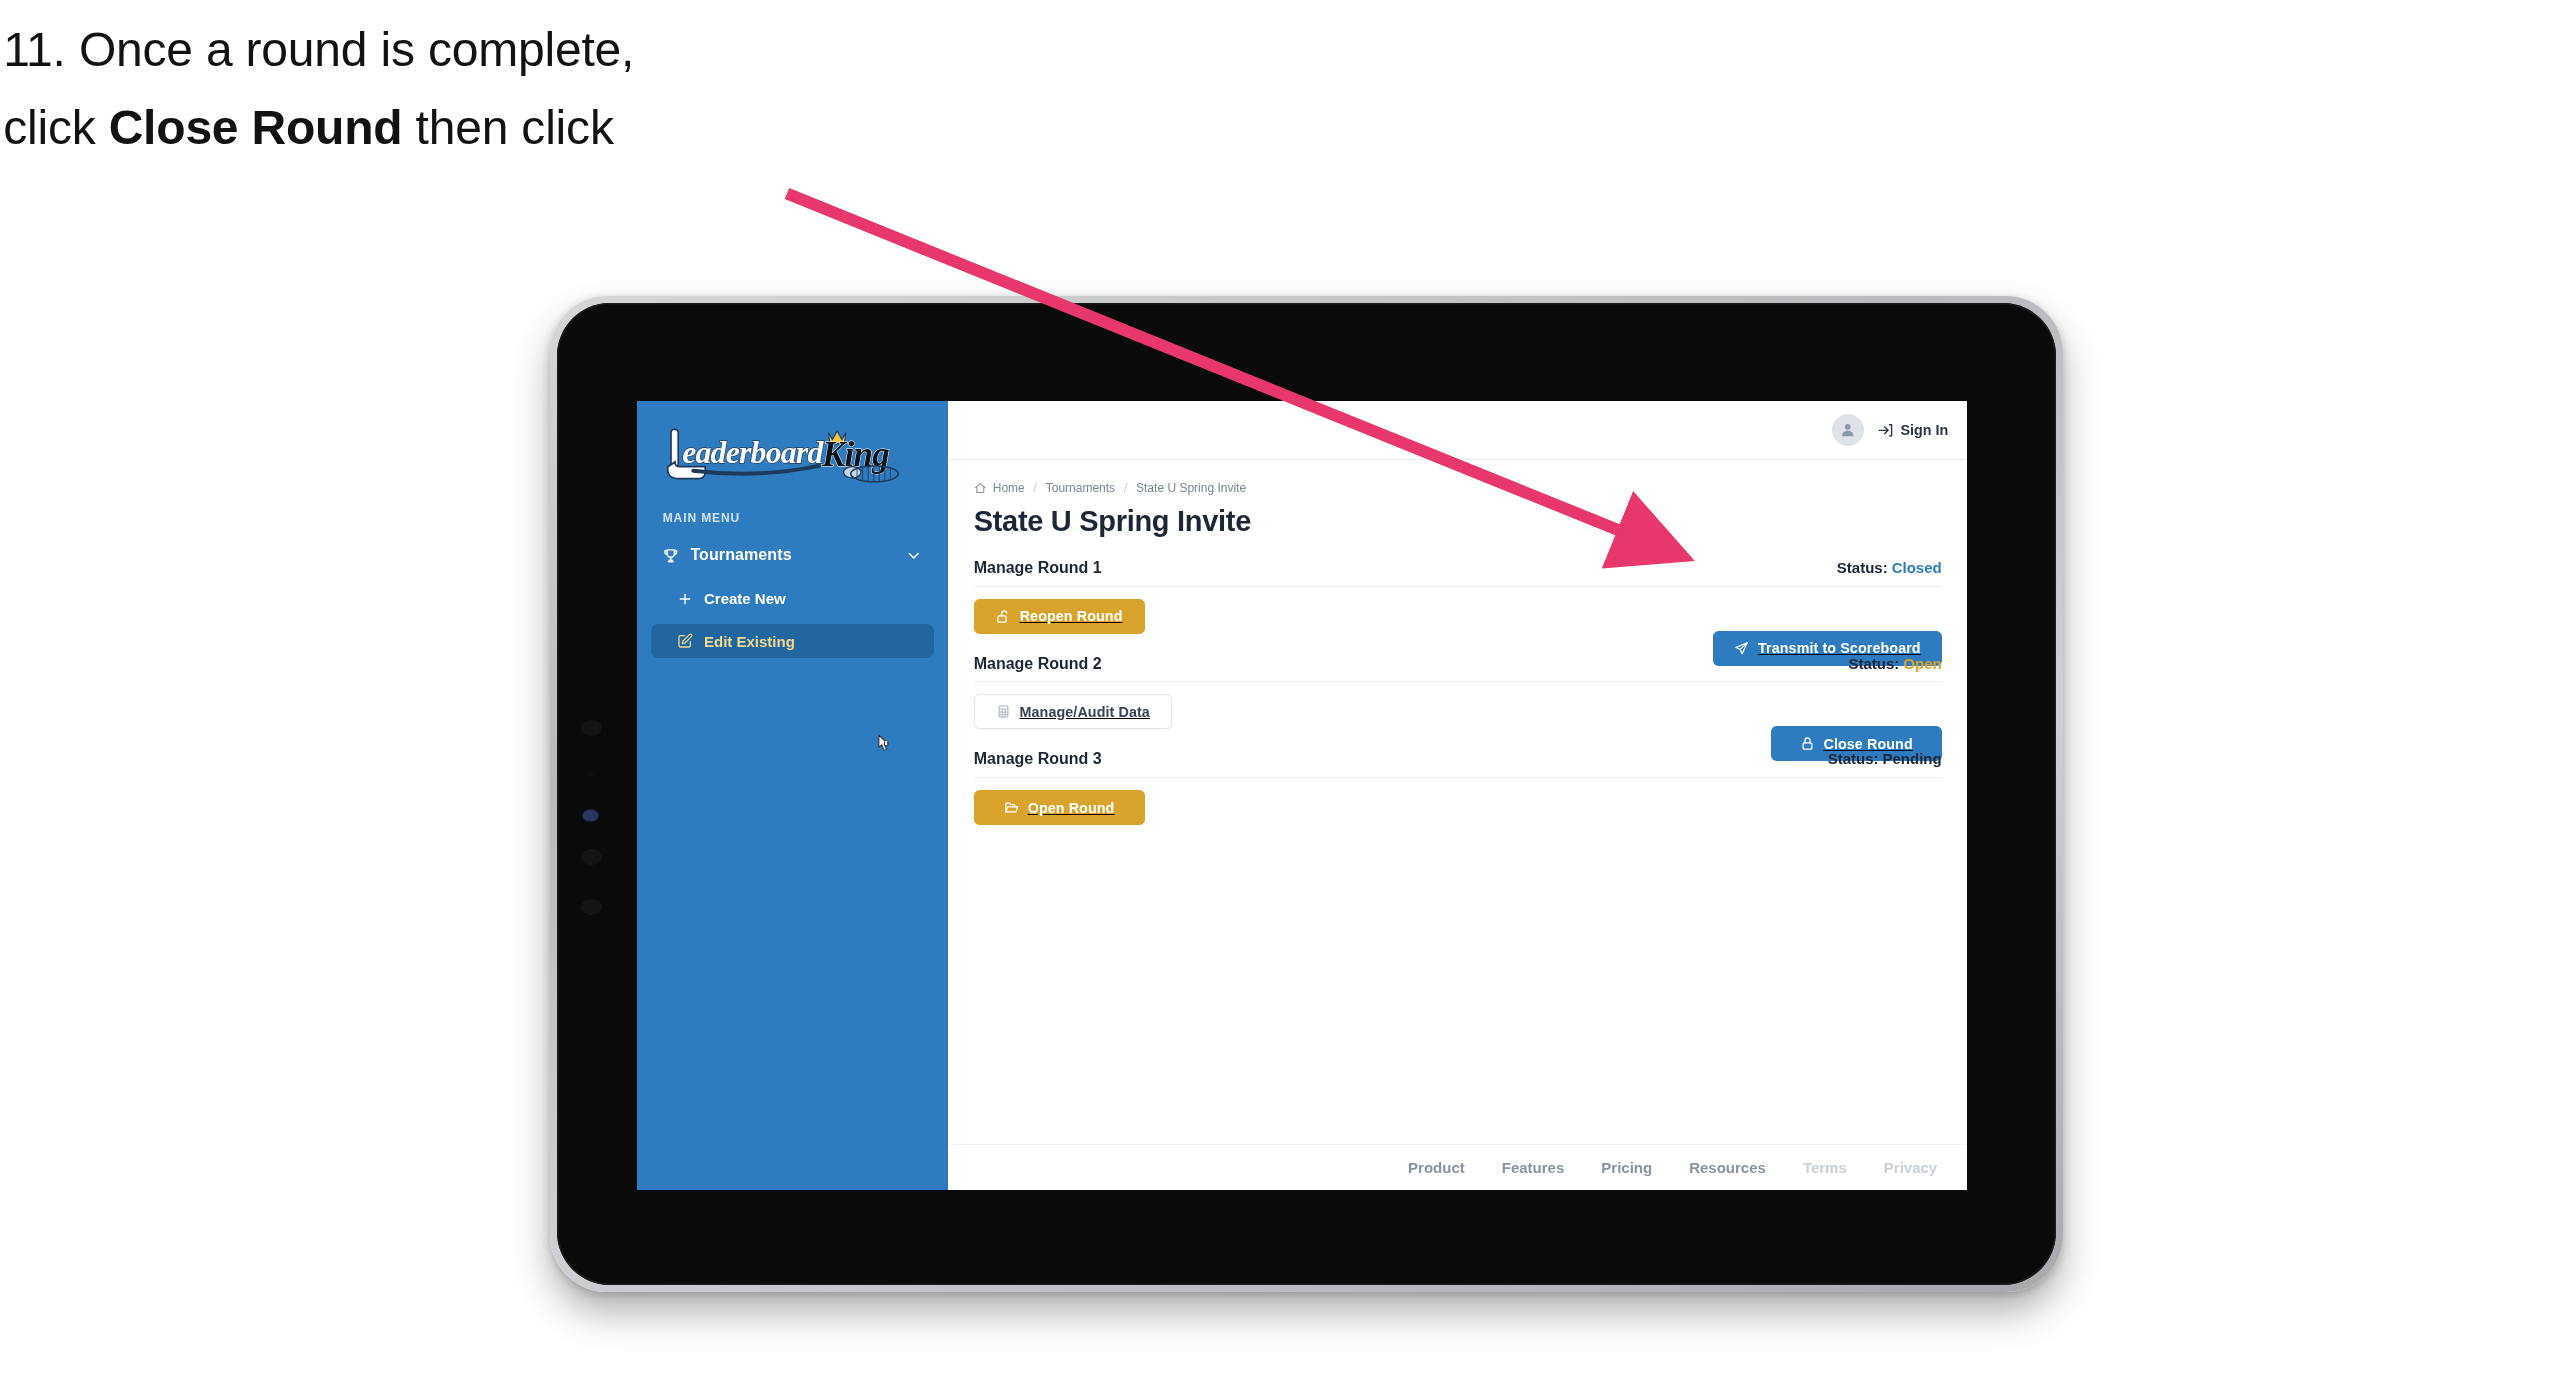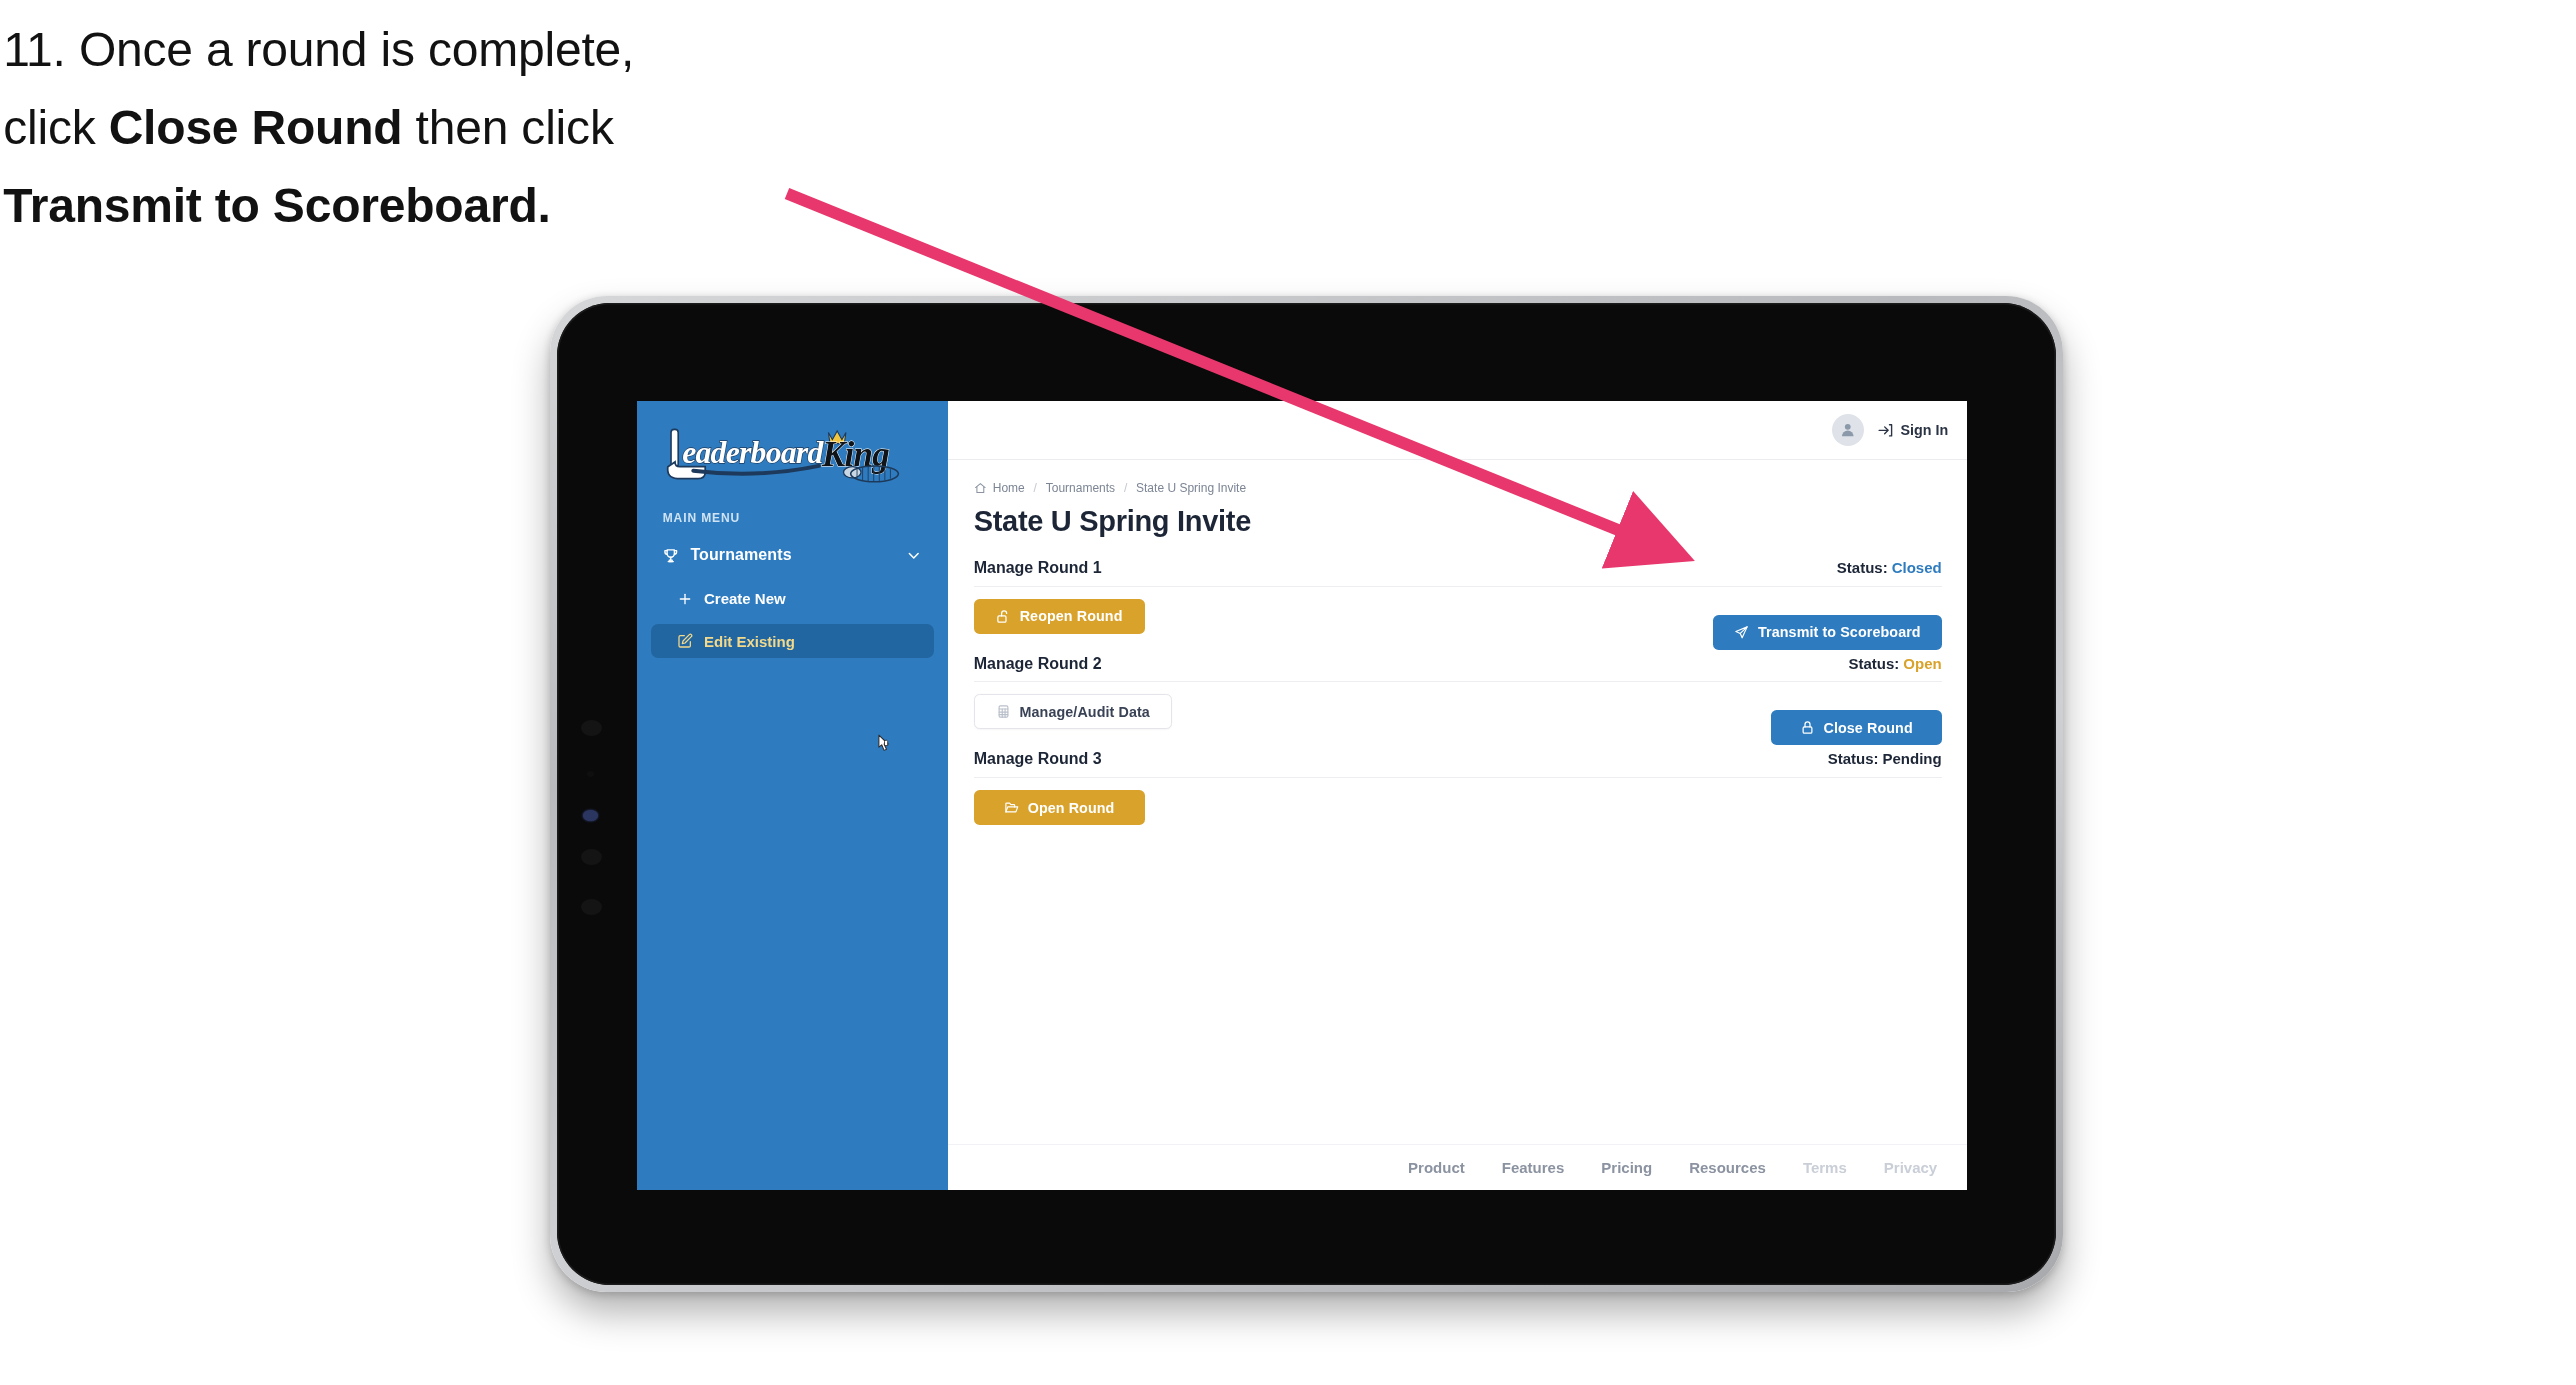--- a/index.html
+++ b/index.html
@@ -121,22 +121,22 @@
   .round { margin-top: 21px; }
   .round:first-of-type { margin-top: 16px; }
   .round-head {
     display:flex; align-items:baseline; justify-content:space-between;
     padding-bottom: 8.8px; border-bottom: 0.8px solid #edeef1;
   }
   .round-name { font-size: 16px; font-weight: 700; color:#1d2637; }
   .round-status { font-size: 15px; font-weight: 700; color:#1d2637; }
   .round-status .val { margin-left: 4px; }
   .round-actions {
-    display:flex; align-items:center; justify-content:space-between;
-    margin-top: 12px; height: 35px;
+    display:flex; align-items:flex-start; justify-content:space-between;
+    margin-top: 12px; height: 35px; text-decoration: underline;
   }
 
   .btn {
     display:inline-flex; align-items:center; justify-content:center; gap: 8.8px;
     height: 35px; padding: 0 21px; border-radius: 5.6px;
     font-size: 14.3px; font-weight: 700; white-space: nowrap;
     border: none; cursor: pointer; letter-spacing:0.1px;
   }
   .btn-gold  { background:#d9a22b; color:#ffffff; min-width: 171px; }
   .btn-blue  { background:#2e7cbf; color:#ffffff; min-width: 171px; margin-top: 32px; }
@@ -158,21 +158,20 @@
   svg { display:block; }
 </style>
 </head>
 <body>
 
 <div class="page">
 
   <div class="caption">
     <div>11. Once a round is complete,</div>
     <div><span>click </span><b>Close Round</b><span> then click</span></div>
-    <div><b>Transmit to Scoreboard.</b></div>
   </div>
 
   <div class="tablet">
     <div class="tablet-inner">
 
       <span class="bezel-dot d1"></span>
       <span class="bezel-dot d2"></span>
       <span class="bezel-dot d3"></span>
       <span class="bezel-dot d4"></span>
       <span class="bezel-dot d5"></span>

